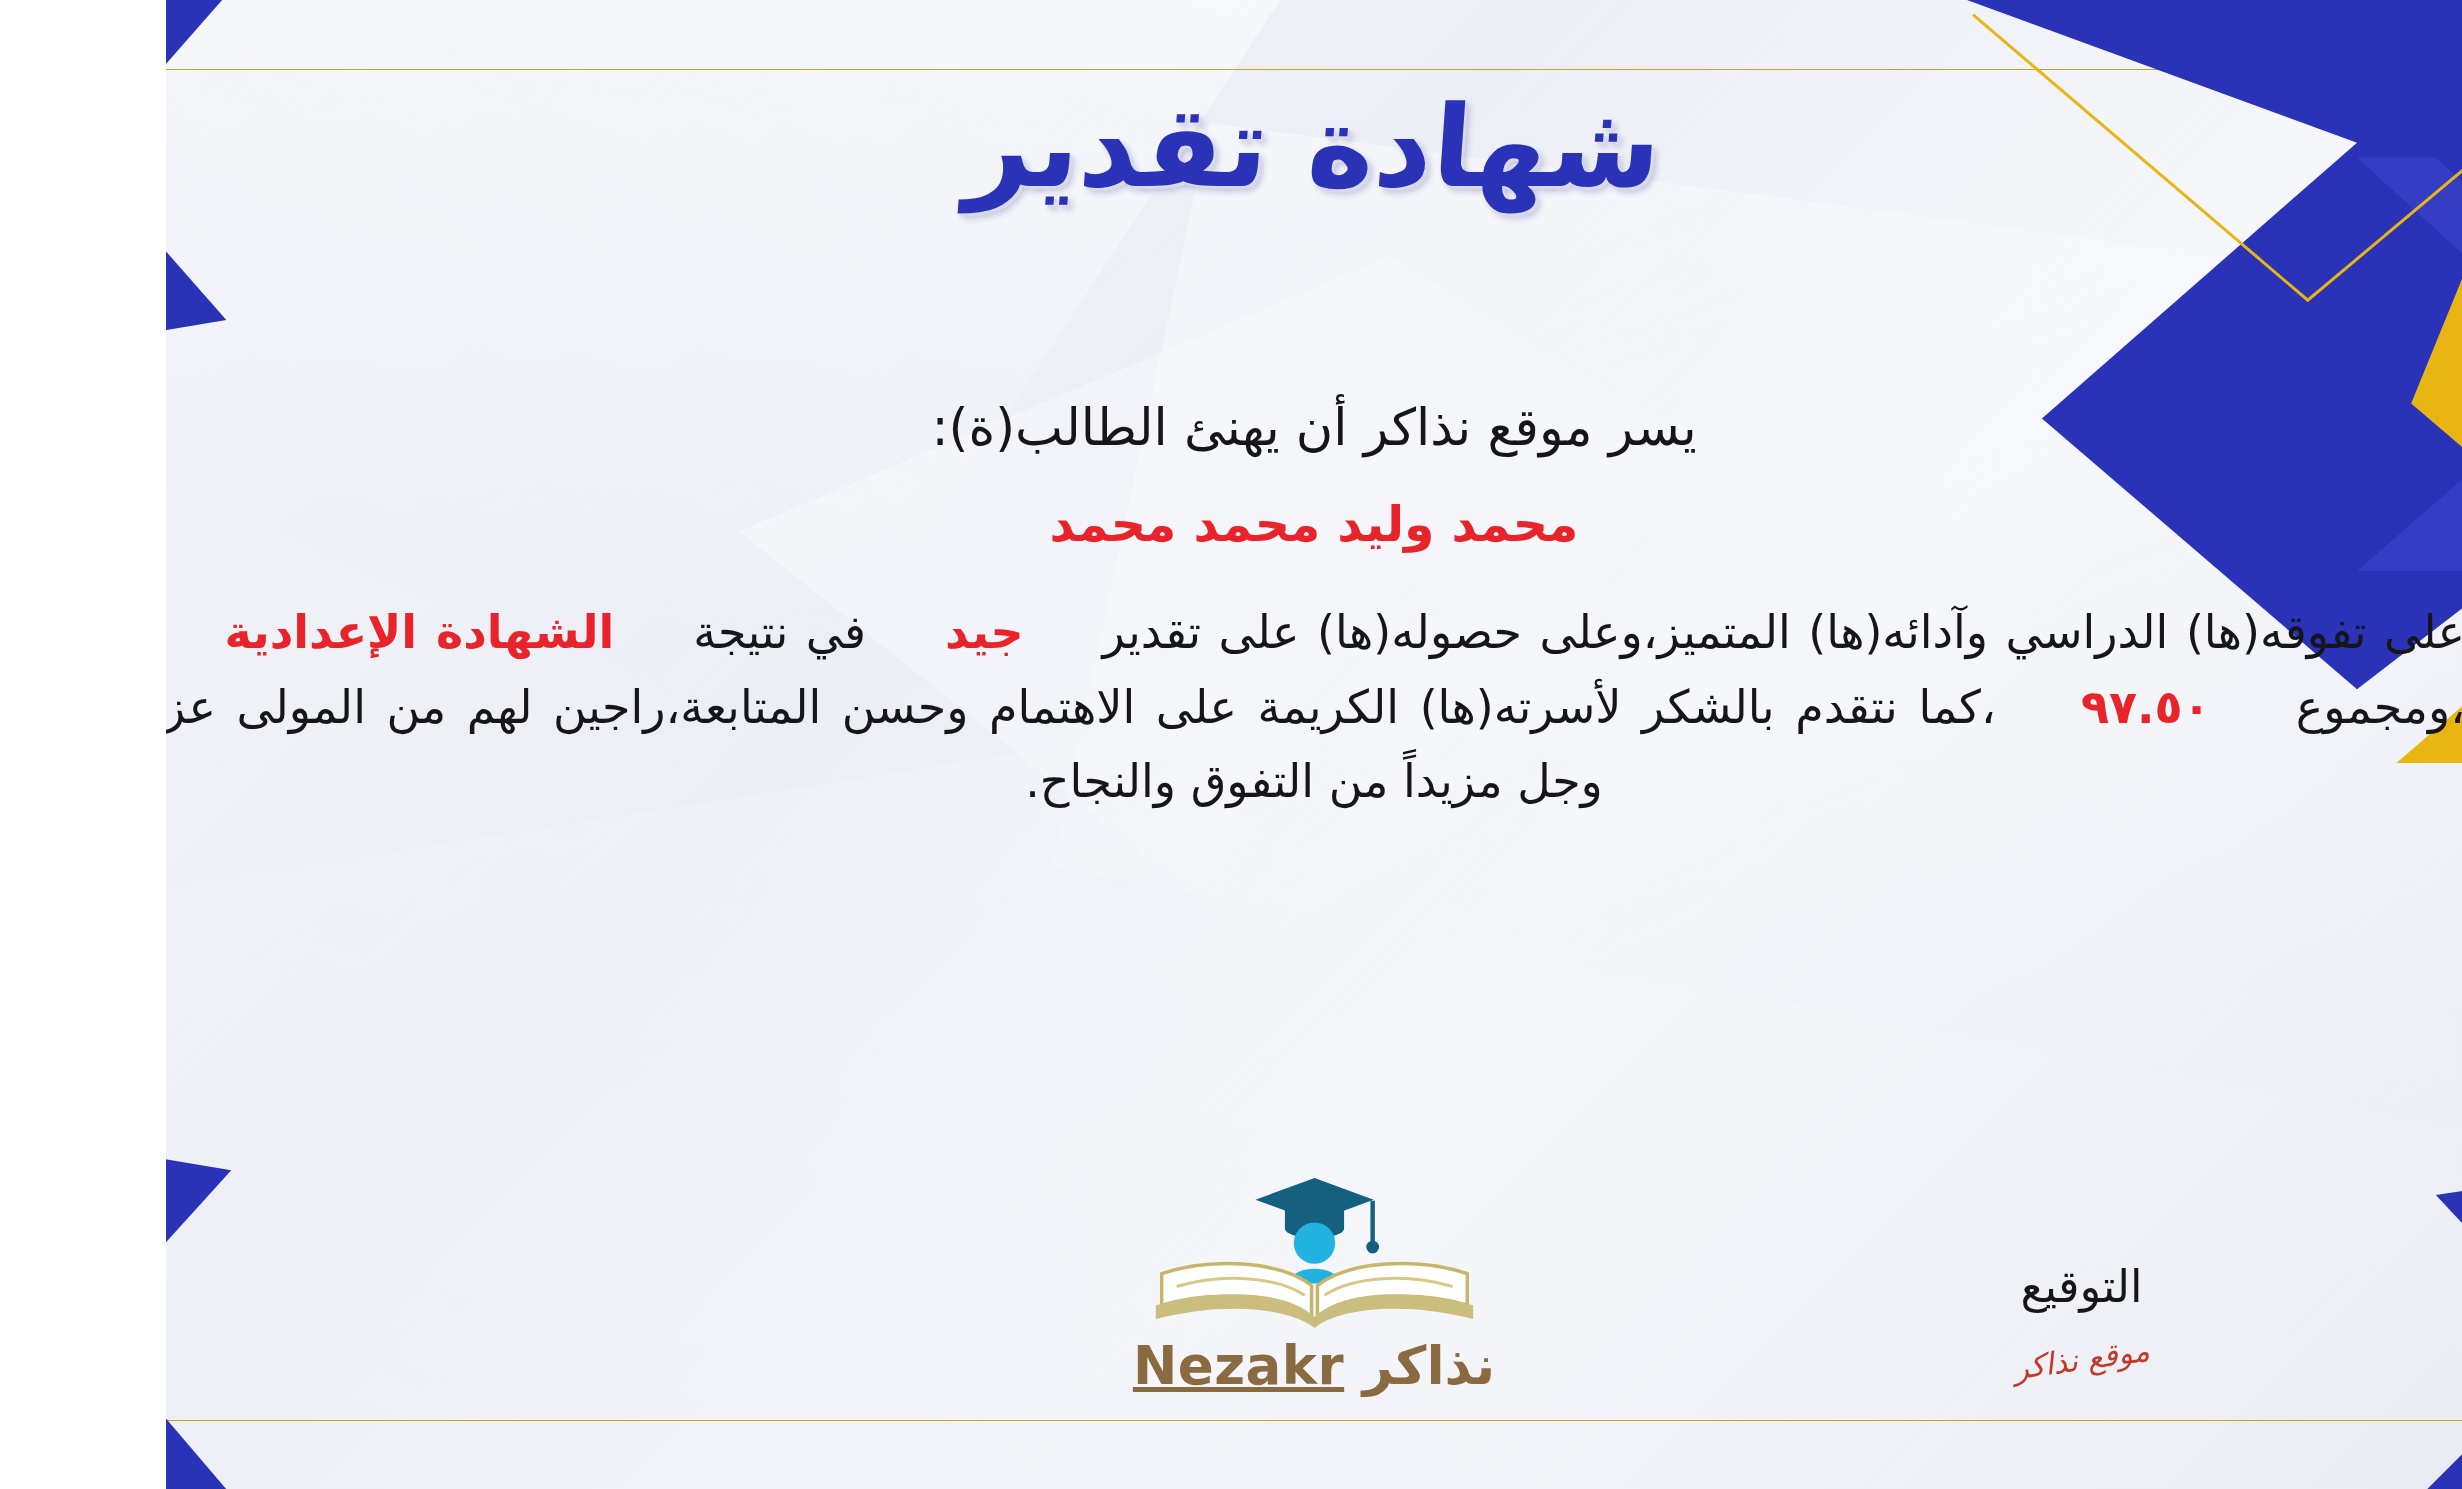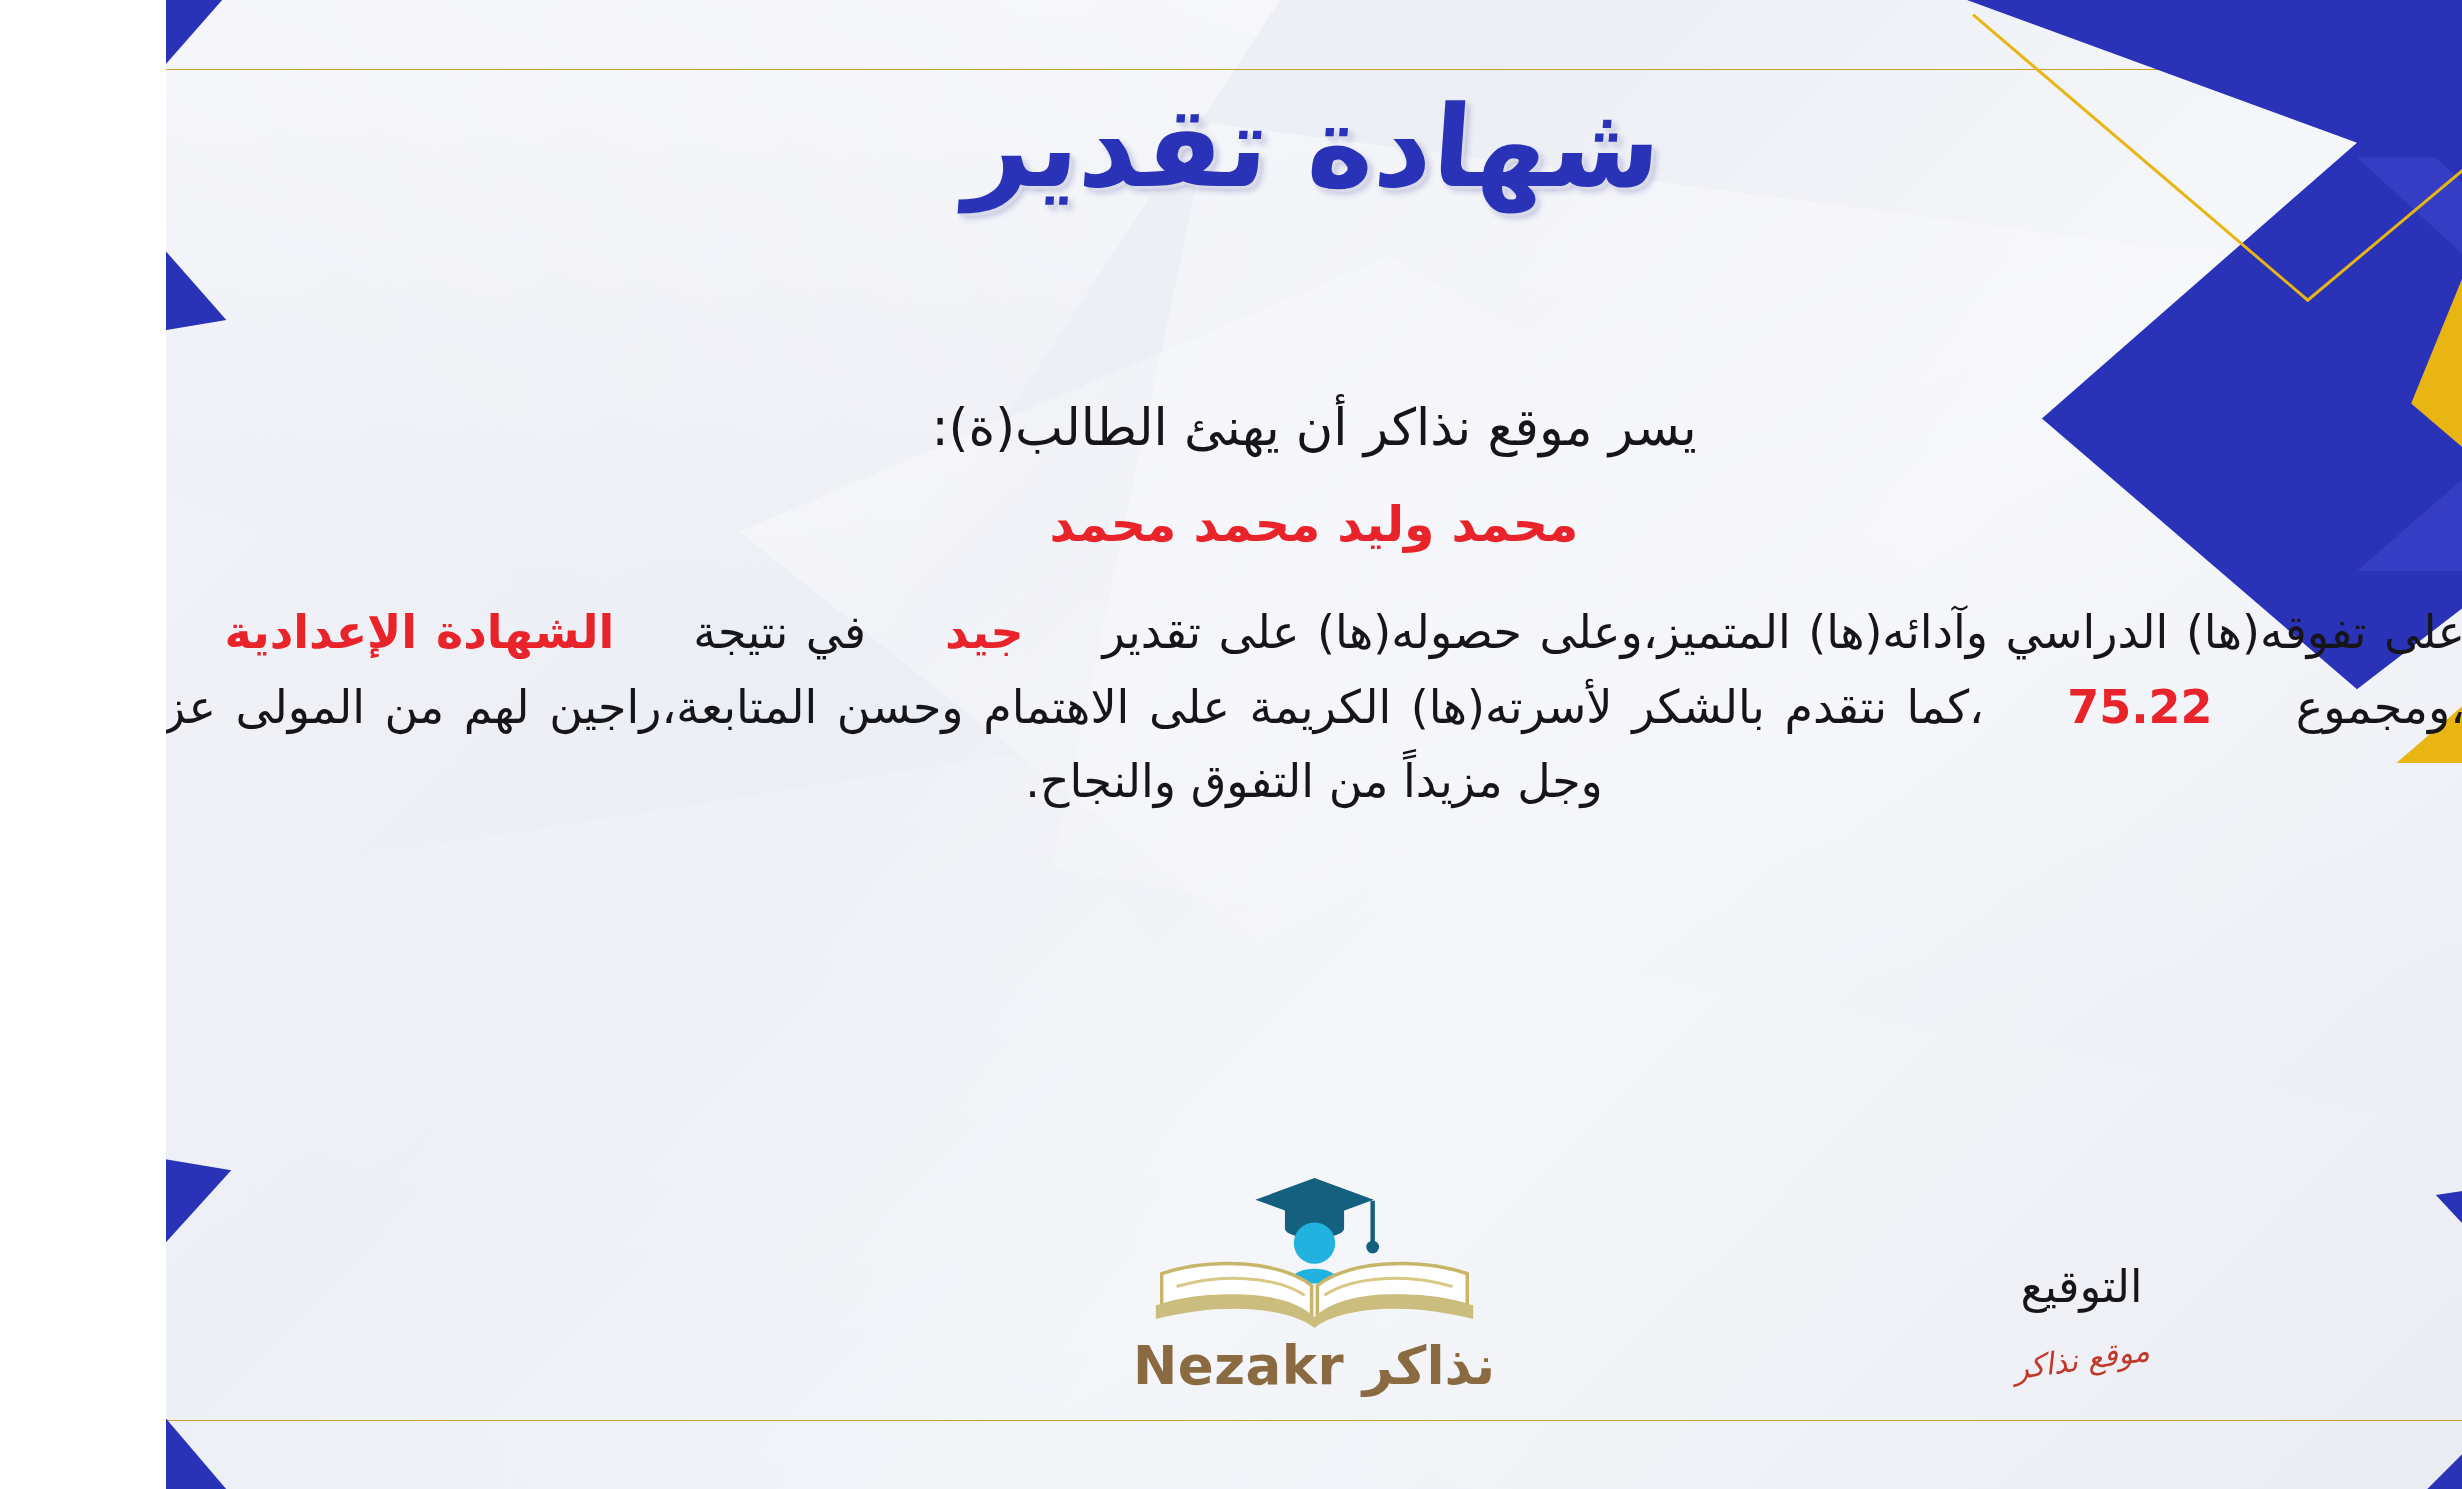--- a/index.html
+++ b/index.html
@@ -160,21 +160,21 @@
     z-index: 8;
   }
   .logo-mark { display: block; margin: 0 auto 3px; }
   .logo-text {
     font-family: "DejaVu Sans", "Liberation Sans", sans-serif;
     font-size: 53px;
     font-weight: bold;
     color: #8a6a40;
     letter-spacing: 0.5px;
   }
-  .logo-text .lat { color: #8a6a40; }
+  .logo-text .lat { color: #8a6a40; text-decoration: underline; }
   .logo-text .ar { color: #8a6a40; text-align: right; }
 </style>
 </head>
 <body>
 
 <div class="certificate">
 
   <div class="facet a"></div>
   <div class="facet b"></div>
   <div class="facet c"></div>
@@ -221,21 +221,21 @@
       <span>على تفوقه(ها) الدراسي وآدائه(ها) المتميز،وعلى حصوله(ها) على تقدير</span>
       <span class="gap"></span>
       <span class="hl">جيد</span>
       <span class="gap"></span>
       <span>في نتيجة</span>
       <span class="gap"></span>
       <span class="hl">الشهادة الإعدادية</span>
       <span class="gap"></span>
       <span>،ومجموع</span>
       <span class="gap"></span>
-      <span class="hl">75.22</span>
+      <span class="hl">٩٧.٥٠</span>
       <span class="gap"></span>
       <span>،كما نتقدم بالشكر لأسرته(ها) الكريمة على الاهتمام وحسن المتابعة،راجين لهم من المولى عز وجل مزيداً من التفوق والنجاح.</span>
     </div>
   </div>
 
   <div class="signature-area">
     <div class="signature-label">التوقيع</div>
     <div class="signature-script">موقع نذاكر</div>
   </div>
 

